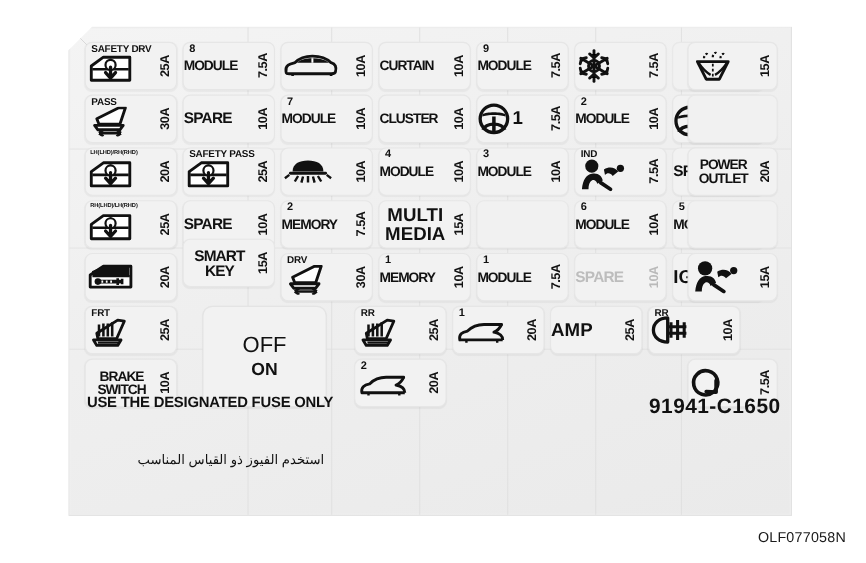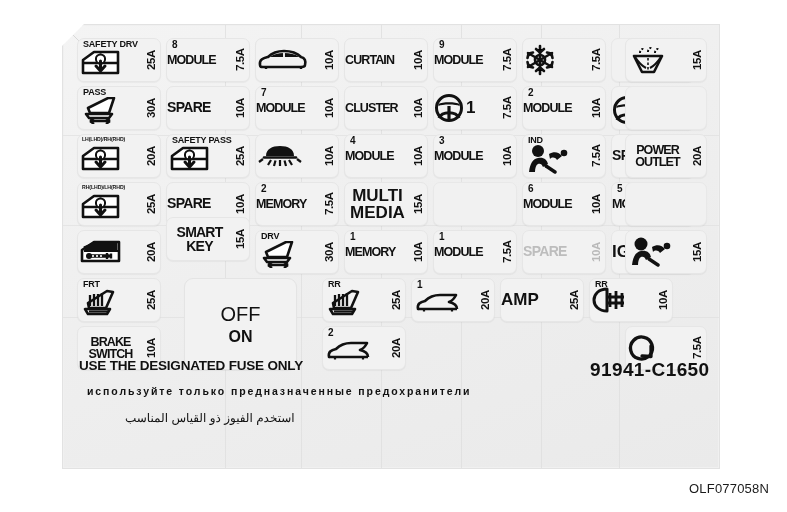--- a/index.html
+++ b/index.html
@@ -609,19 +609,18 @@
         <svg width="32" height="30" viewBox="0 0 32 30">
             <path d="M24 22 A11 11 0 1 0 22.5 23.5" fill="none" stroke="#111" stroke-width="3.3" stroke-linecap="round"></path>
             <path d="M25 13 L25 23.5 L16 23" fill="none" stroke="#111" stroke-width="3.3" stroke-linejoin="round" stroke-linecap="round"></path>
           </svg>
       </div>
     </div>
     <div class="amp">7.5A</div>
   </div>
 
   <div class="f-en" style="left:16px;top:333px">USE THE DESIGNATED FUSE ONLY</div>
-  <div class="f-ru" style="left:24px;top:360px">используйте только предназначенные предохранители</div>
   <div class="f-ar" style="left:22px;top:386px">استخدم الفيوز ذو القياس المناسب</div>
   <div class="partno" style="left:499px;top:334px">91941-C1650</div>
 
 </div>
 
 <div id="caption">OLF077058N</div>
 
 </body></html>

